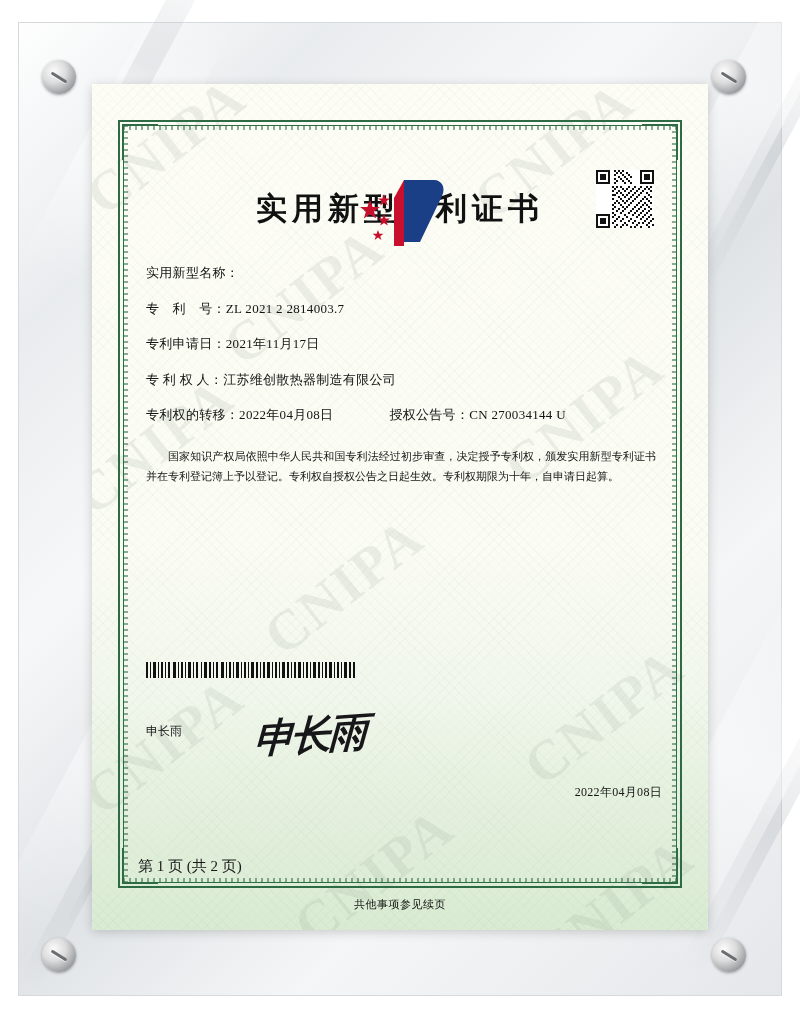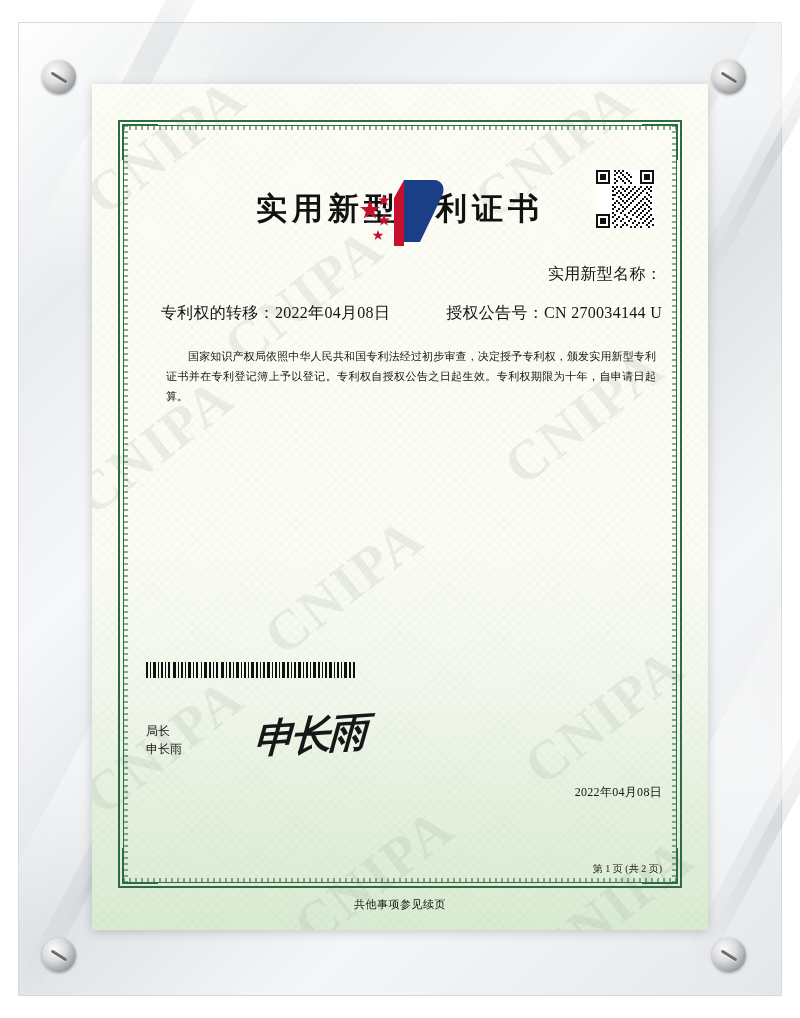--- a/index.html
+++ b/index.html
@@ -213,25 +213,24 @@
     font-family: "DejaVu Serif", "Liberation Serif", serif;
   }
 
   .fields {
     margin-top: 34px;
     padding-left: 8px;
   }
   .field-row {
     display: flex;
     align-items: baseline;
-    font-size: 16px;
+    font-size: 13px;
     color: #141414;
     margin-bottom: 17.5px;
     letter-spacing: .3px;
-    justify-content: flex-end;
   }
   .field-label {
     flex: 0 0 auto;
     white-space: pre;
   }
   .field-value {
     flex: 1 1 auto;
     white-space: pre;
   }
   .field-row.two-col .field-value { flex: 0 0 auto; }
@@ -241,21 +240,20 @@
     white-space: pre;
   }
 
   .paragraphs {
     margin-top: 22px;
     padding: 0 6px 0 8px;
     font-size: 11px;
     line-height: 20px;
     color: #141414;
     text-align: justify;
-    margin-left: 20px;
   }
   .paragraphs p {
     margin: 0 0 2px 0;
     text-indent: 22px;
   }
 
   
   .barcode {
     position: absolute;
     left: 8px;
@@ -297,22 +295,22 @@
     font-size: 12px;
     color: #141414;
     letter-spacing: .3px;
   }
 
   .page-no {
     position: absolute;
     left: 0;
     right: 0;
     bottom: -6px;
-    text-align: right;
-    font-size: 10px;
+    text-align: left;
+    font-size: 15px;
     color: #1a1a1a;
   }
 
   .footnote {
     position: absolute;
     left: 0;
     right: 0;
     bottom: 18px;
     text-align: center;
     font-size: 11px;
@@ -554,20 +552,32 @@
         </svg>
       </div>
 
 
       <div class="title">实用新型专利证书</div>
 
       <div class="fields">
         <div class="field-row">
           <span class="field-label">实用新型名称：</span>
         </div>
+        <div class="field-row">
+          <span class="field-label">专　利　号：</span>
+          <span class="field-value">ZL 2021 2 2814003.7</span>
+        </div>
+        <div class="field-row">
+          <span class="field-label">专利申请日：</span>
+          <span class="field-value">2021年11月17日</span>
+        </div>
+        <div class="field-row">
+          <span class="field-label">专 利 权 人：</span>
+          <span class="field-value">江苏维创散热器制造有限公司</span>
+        </div>
         <div class="field-row two-col">
           <span class="field-label">专利权的转移：</span>
           <span class="field-value">2022年04月08日</span>
           <span class="field-label2">授权公告号：</span>
           <span class="field-value">CN 270034144 U</span>
         </div>
       </div>
 
       <div class="paragraphs">
         <p>国家知识产权局依照中华人民共和国专利法经过初步审查，决定授予专利权，颁发实用新型专利证书并在专利登记簿上予以登记。专利权自授权公告之日起生效。专利权期限为十年，自申请日起算。</p>
@@ -631,23 +641,20 @@
               <rect x="198" y="0" width="3" height="16"></rect>
             <rect x="203" y="0" width="2" height="16"></rect>
               <rect x="207" y="0" width="2" height="16"></rect>
           </g>
         </svg>
       </div>
 
       <div class="signature-block">
         <div style="position:relative;">
           <div>
-            <span class="sig-label">局长</span>
-          </div>
-          <div>
             <span class="sig-label">申长雨</span>
           </div>
           <div class="sig-script">申长雨</div>
           <div class="issue-date">2022年04月08日</div>
         </div>
       </div>
 
       <div class="page-no">第 1 页 (共 2 页)</div>
     </div>
 

